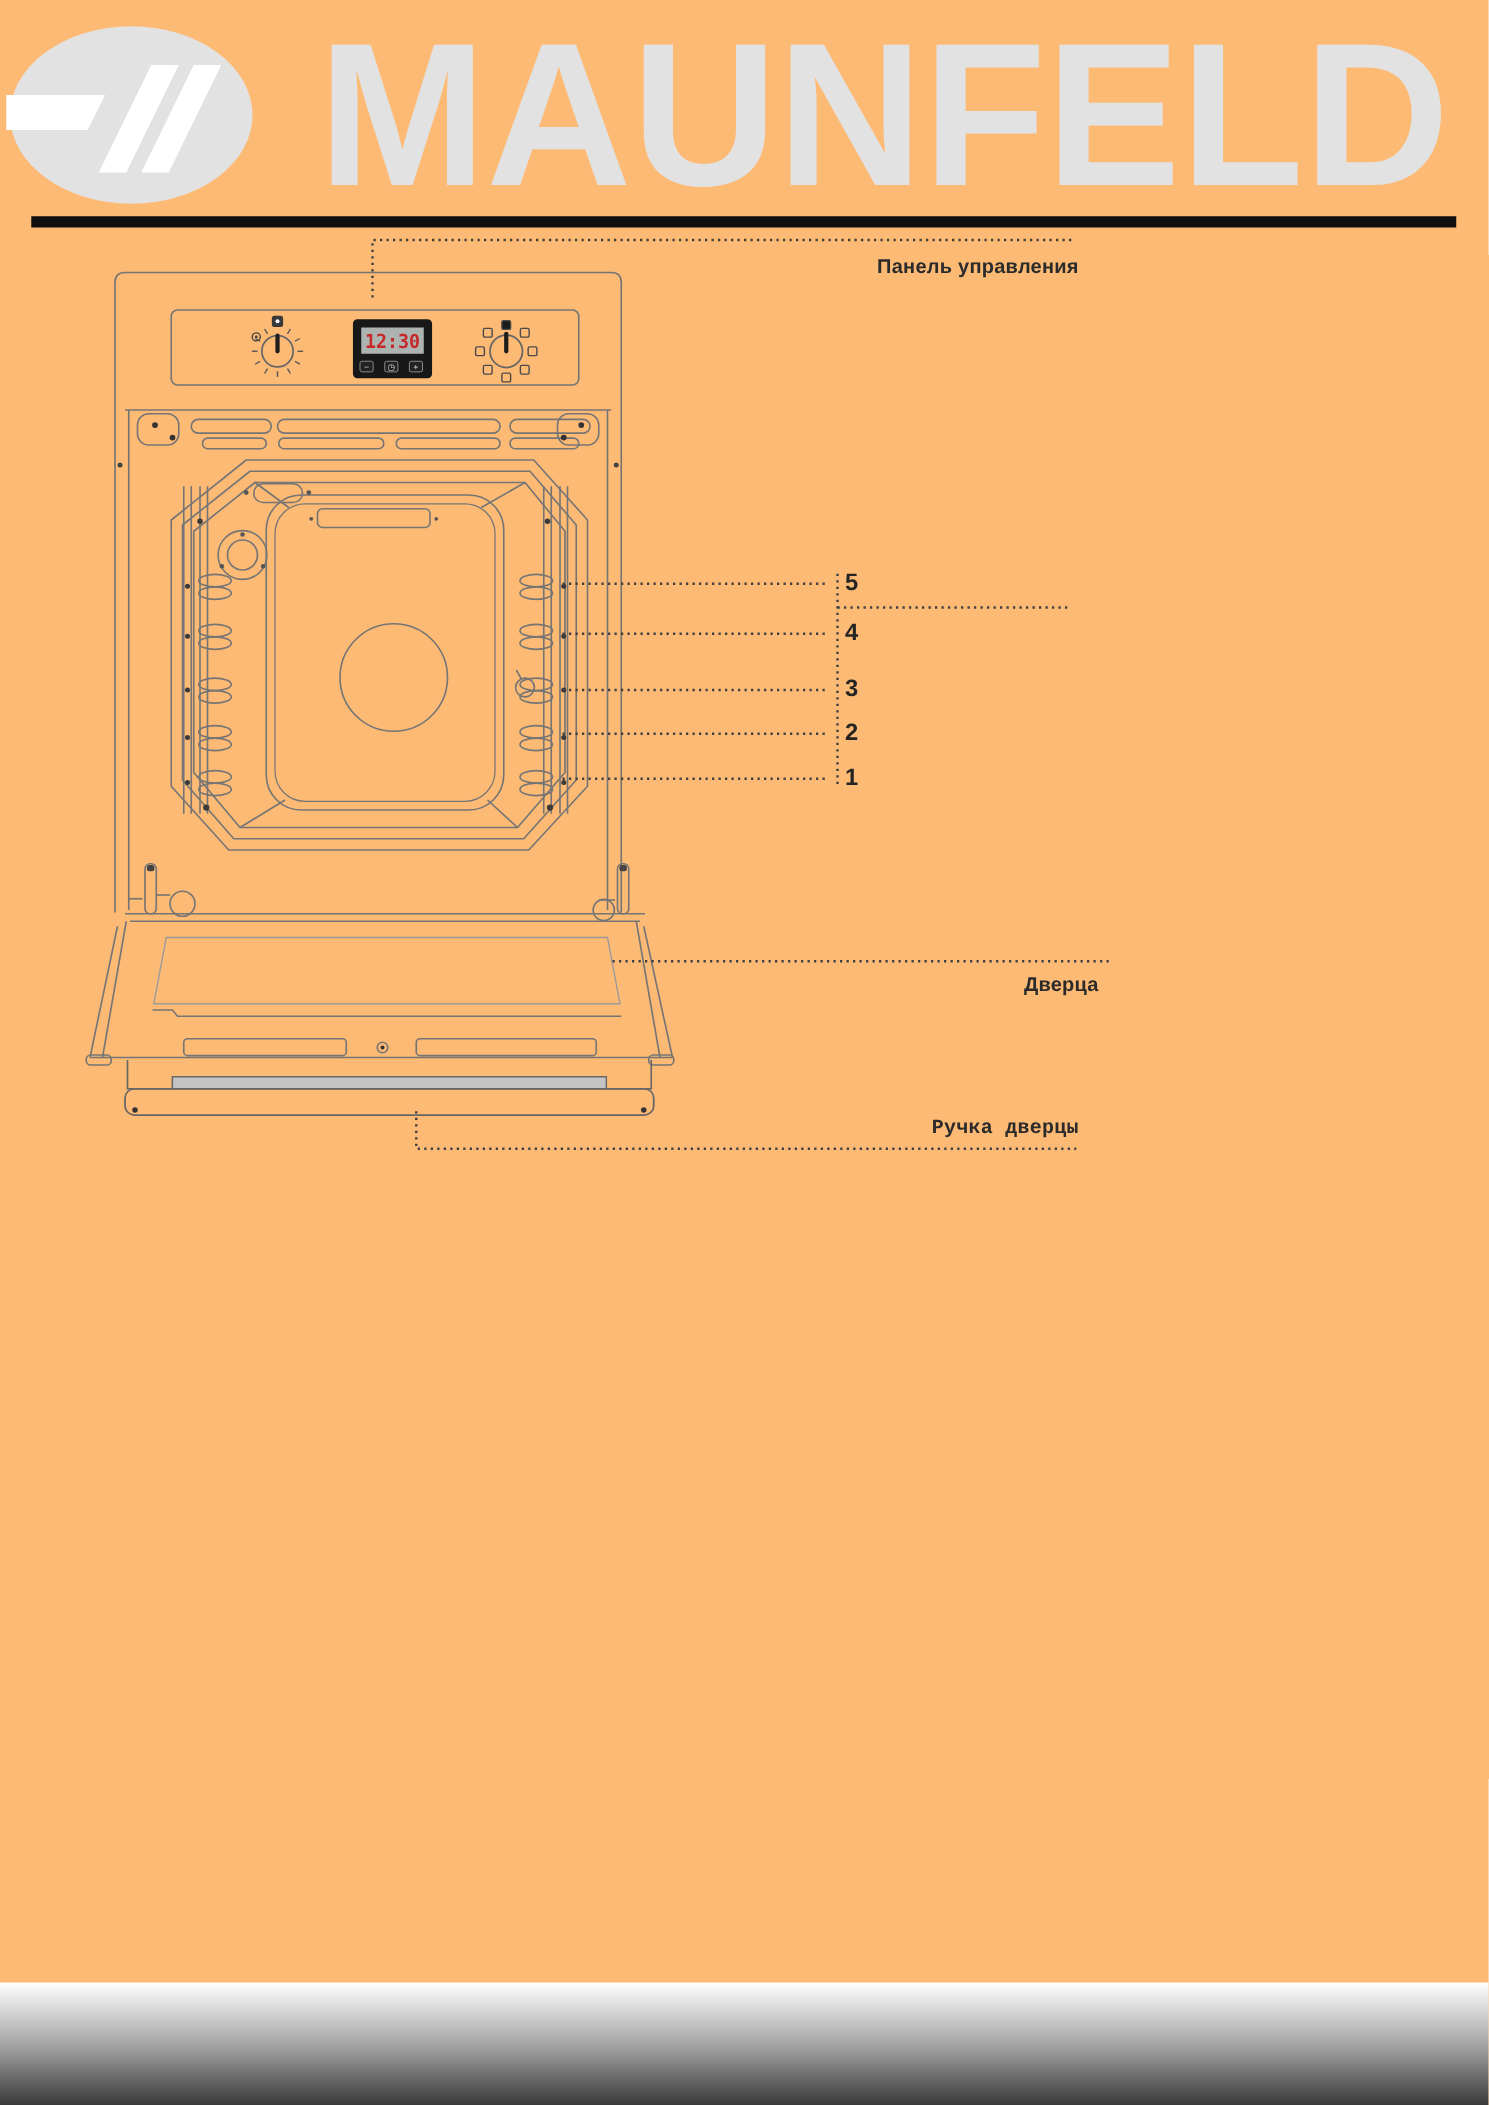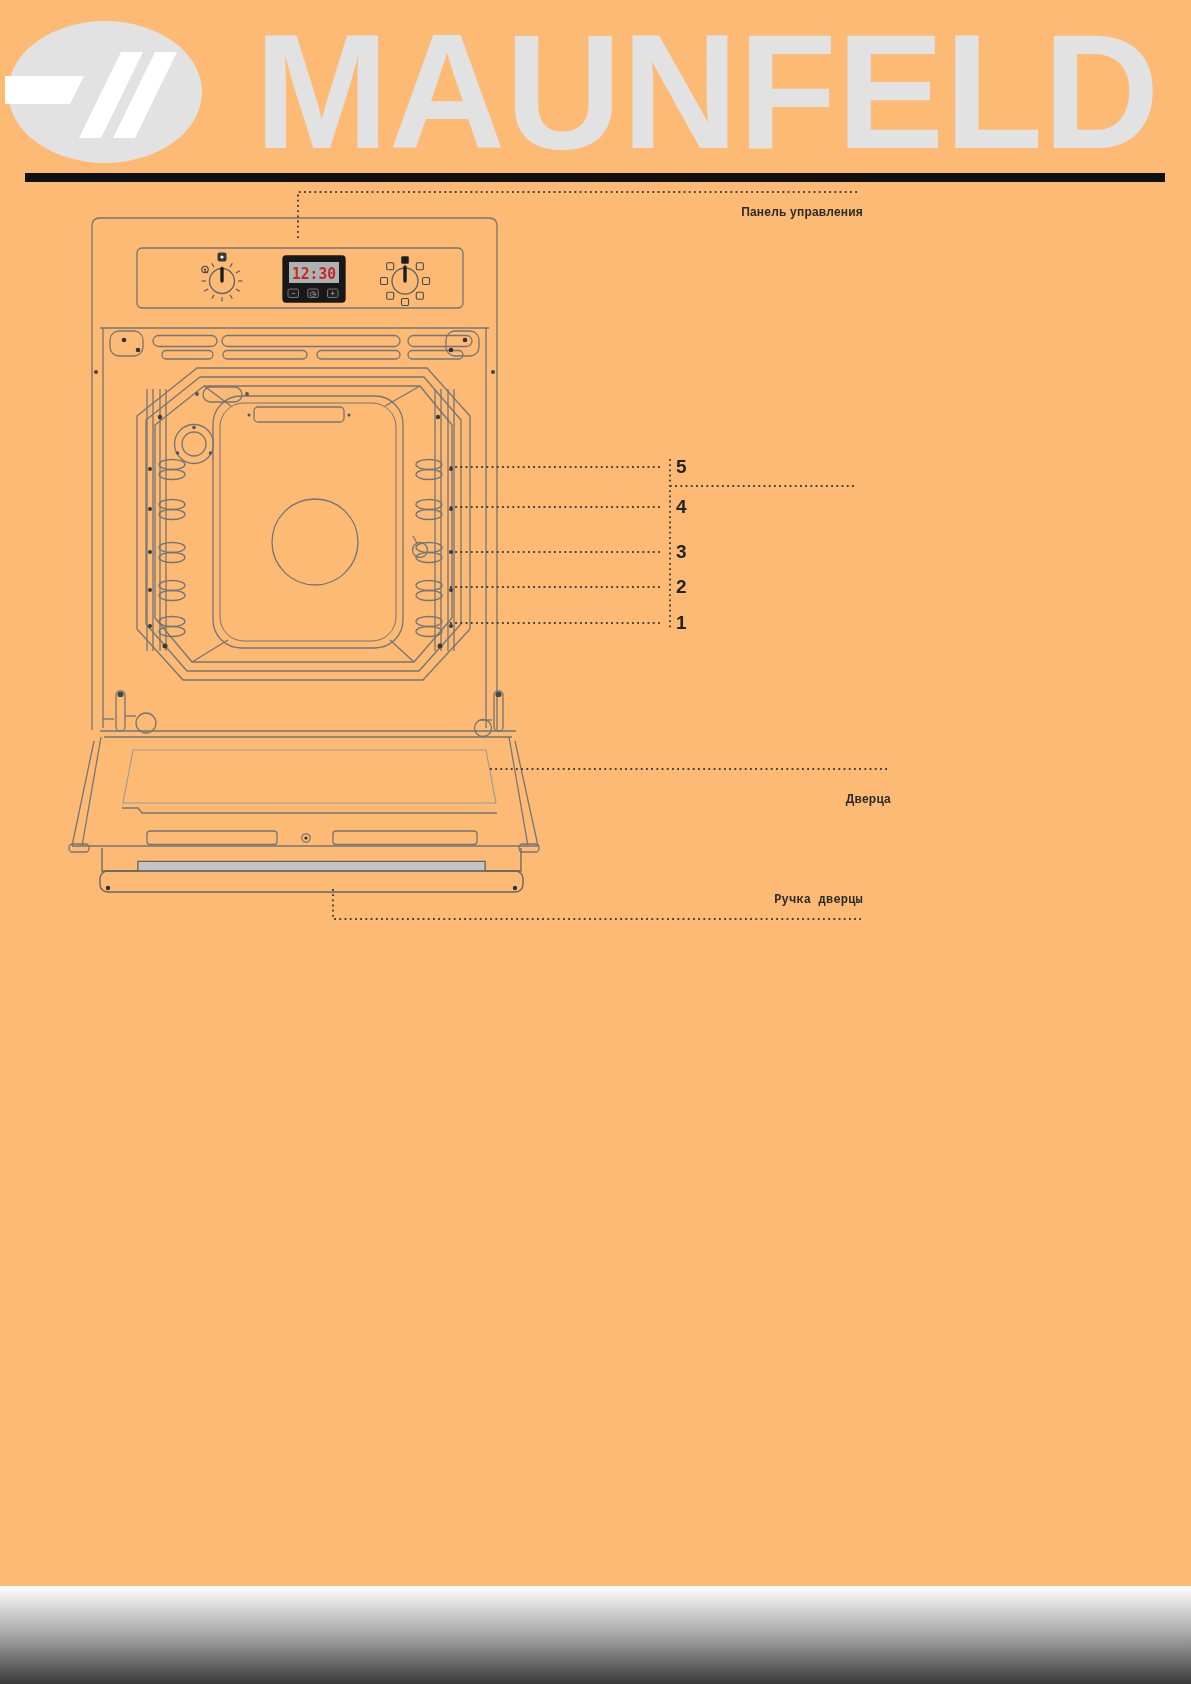--- a/index.html
+++ b/index.html
@@ -3,21 +3,21 @@
 <meta charset="utf-8">
 <style>
   html,body{margin:0;padding:0;background:#fff;}
   .page{
     position:relative;width:1191px;height:1684px;background:#fdba74;
     overflow:hidden;font-family:"Liberation Sans",sans-serif;
   }
   .layer{position:absolute;left:0;top:0;}
   .rule{position:absolute;left:25px;top:173px;width:1140px;height:9px;background:#101010;}
   .callout{
-    position:absolute;font-weight:bold;color:#2b2b2b;font-size:12px;
+    position:absolute;font-weight:bold;color:#2b2b2b;font-size:16px;
     white-space:nowrap;letter-spacing:.2px;
   }
   .callout.multiline{white-space:normal;text-align:right;line-height:29px;}
   .level-num{
     position:absolute;left:676px;width:24px;font-weight:bold;color:#242424;
     font-size:19px;text-align:left;
   }
   .footer-shade{
     position:absolute;left:0;top:1586px;width:1191px;height:98px;
     background:linear-gradient(180deg,#ffffff 0%,#a2a2a2 52%,#3a3a3a 100%);
@@ -280,18 +280,18 @@
 
   <div class="callout" style="top:205px;right:328px;">Панель управления</div>
 
 
   <div class="level-num" style="top:456px;">5</div>
   <div class="level-num" style="top:496px;">4</div>
   <div class="level-num" style="top:541px;">3</div>
   <div class="level-num" style="top:576px;">2</div>
   <div class="level-num" style="top:612px;">1</div>
 
-  <div class="callout" style="top:780px;right:300px;margin-top:12px;">Дверца</div>
+  <div class="callout" style="top:780px;right:312px;">Дверца</div>
 
   <div class="callout" style="top:893px;right:328px;font-family:Liberation Mono, monospace;">Ручка дверцы</div>
 
   <div class="footer-shade"></div>
 </div>
 
 </body></html>

